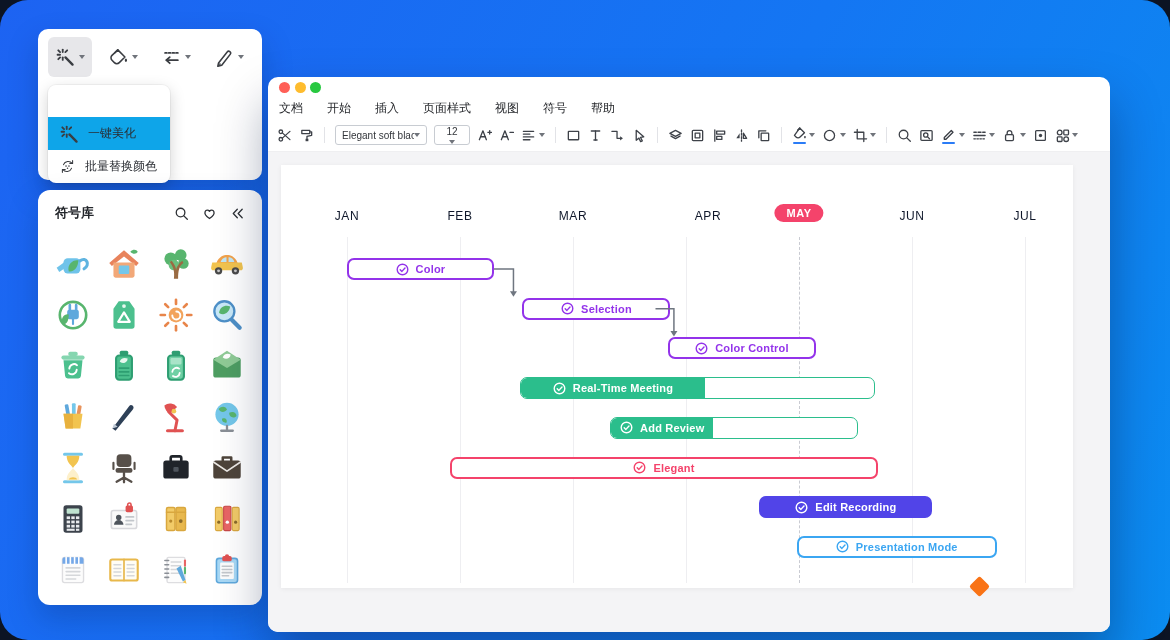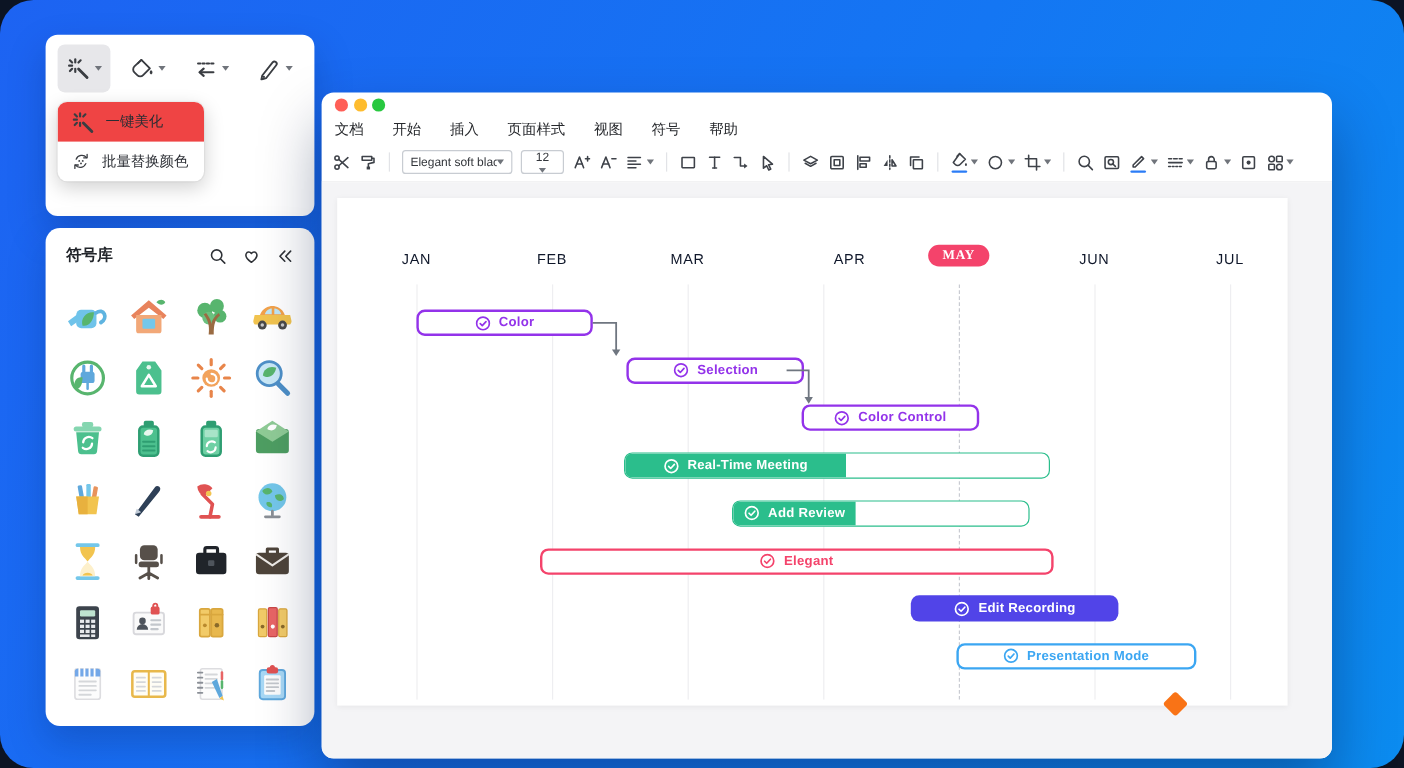--- a/index.html
+++ b/index.html
@@ -11,21 +11,21 @@
   .float-panel{position:absolute;background:#fff;box-shadow:0 14px 30px rgba(8,32,90,.25);}
   
   #beautify-panel{left:38px;top:29px;width:224px;height:151px;border-radius:10px;}
   .tool-row{display:flex;gap:9px;padding:8px 10px;}
   .tool-btn{width:44px;height:40px;border-radius:6px;display:flex;align-items:center;justify-content:center;gap:4px;color:#3A3D42;}
   .tool-btn.selected{background:#E7E7EA;}
   .caret{width:0;height:0;border-left:3.5px solid transparent;border-right:3.5px solid transparent;border-top:4px solid #70747B;}
   #beautify-menu{position:absolute;left:10px;top:56px;width:122px;background:#fff;border-radius:8px;
        box-shadow:0 5px 16px rgba(0,0,0,.18),0 0 0 1px rgba(0,0,0,.04);overflow:hidden;}
   .menu-item{display:flex;align-items:center;gap:9px;height:33px;padding:0 11px;font-size:12px;color:#2A2D33;white-space:nowrap;}
-  .menu-item.selected{background:#ef4444;}
+  .menu-item.selected{background:#0ea5e9;margin-top:32px;}
   .menu-item .mi-icon{display:flex;color:#3A3D42;}
   
   #symbol-panel{left:38px;top:190px;width:224px;height:415px;border-radius:12px;}
   .sym-header{display:flex;align-items:center;height:46px;padding:0 17px 0 17px;}
   .sym-title{font-size:13px;font-weight:700;color:#23262B;flex:1;}
   .sym-hicons{display:flex;gap:13px;color:#2F3237;align-items:center;}
   .sym-grid{display:grid;grid-template-columns:repeat(4,1fr);padding:2px 9px;}
   .sym-cell{height:51px;display:flex;align-items:center;justify-content:center;}
   
   #app-window{position:absolute;left:268px;top:77px;width:842px;height:555px;background:#fff;border-radius:10px;
@@ -743,21 +743,21 @@
       <div class="page" id="page">
           <div class="gridline" style="left: 66px;"></div>
           <div class="month-label" style="left: 66px;">JAN</div>
           <div class="gridline" style="left: 179px;"></div>
           <div class="month-label" style="left: 179px;">FEB</div>
           <div class="gridline" style="left: 292px;"></div>
           <div class="month-label" style="left: 292px;">MAR</div>
           <div class="gridline" style="left: 405px;"></div>
           <div class="month-label" style="left: 411px; margin-left: 16px;">APR</div>
           <div class="gridline dashed" style="left: 518px;"></div>
-          <div class="month-badge" style="left: 518px; background: rgb(244, 67, 107); font-family: Liberation Serif, serif;">MAY</div>
+          <div class="month-badge" style="left: 518px; background: rgb(244, 67, 107);">MAY</div>
           <div class="gridline" style="left: 631px;"></div>
           <div class="month-label" style="left: 631px;">JUN</div>
           <div class="gridline" style="left: 744px;"></div>
           <div class="month-label" style="left: 744px;">JUL</div>
           <div class="task outline" style="left: 66px; top: 93px; width: 146.9px; border-color: rgb(147, 51, 234); color: rgb(147, 51, 234);">
             <div class="task-label">
               <span style="display: flex; color: rgb(147, 51, 234);">
                 <svg width="13" height="13" viewBox="0 0 13 13" fill="none" stroke="currentColor" stroke-width="1.4" stroke-linecap="round" stroke-linejoin="round">
                   <circle cx="6.5" cy="6.5" r="5.3"></circle>
                   <path d="M4.2 6.7 L5.9 8.4 L9 5"></path>

